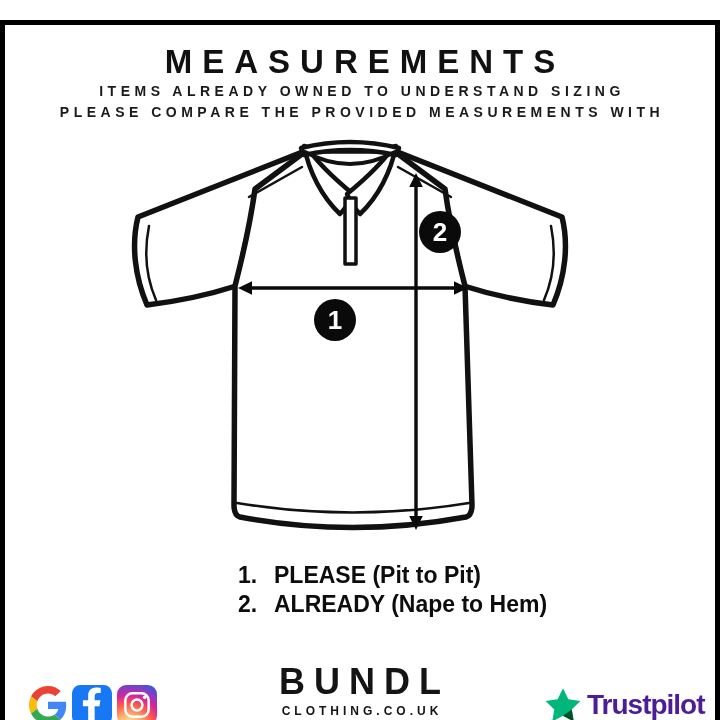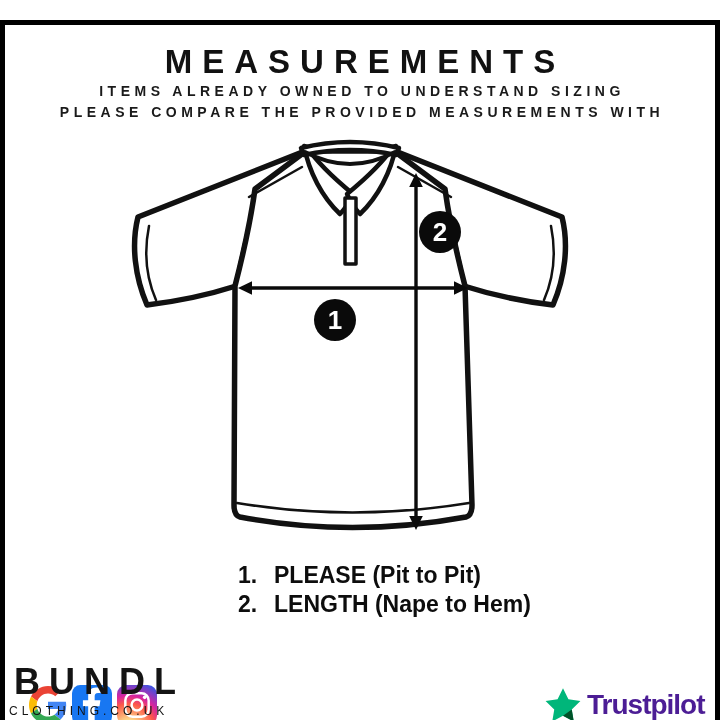--- a/index.html
+++ b/index.html
@@ -23,23 +23,23 @@
   .badge.b1 { left:309px; top:274px; }
   .badge.b2 { left:414px; top:186px; }
   
   .legend { position:absolute; left:233px; top:536px; color:#0d0d0d; }
   .legend-row { display:flex; line-height:29px; }
   .legend-num { width:36px; font-size:23px; font-weight:bold; }
   .legend-label { font-size:23px; font-weight:bold; }
   
   .social { position:absolute; left:24px; top:660px; display:flex; align-items:center; gap:5px; }
   .social svg { display:block; }
-  .brand { position:absolute; left:0; right:0; top:636px; color:#141414; }
+  .brand { position:absolute; left:0; right:0; top:636px; text-align:center; color:#141414; }
   .brand-name { font-size:36px; font-weight:bold; letter-spacing:9px; padding-left:9px; }
-  .brand-domain { font-size:12px; font-weight:normal; letter-spacing:4px; padding-left:4px; margin-top:1px; }
+  .brand-domain { font-size:12px; font-weight:bold; letter-spacing:4px; padding-left:4px; margin-top:1px; }
   .trustpilot { position:absolute; left:538px; top:660px; display:flex; align-items:center; }
   .tp-label { font-size:28px; font-weight:bold; letter-spacing:-1px; color:#4c1d95; margin-left:4px; }
 </style>
 </head>
 <body>
 
 <div class="canvas">
 
   <div class="header">
     <div class="title">MEASUREMENTS</div>
@@ -88,21 +88,21 @@
   <div class="badge b1">1</div>
   <div class="badge b2">2</div>
 
   <div class="legend">
     <div class="legend-row">
       <span class="legend-num">1.</span>
       <span class="legend-label">PLEASE (Pit to Pit)</span>
     </div>
     <div class="legend-row">
       <span class="legend-num">2.</span>
-      <span class="legend-label">LENGTH (Nape to Hem)</span>
+      <span class="legend-label">ALREADY (Nape to Hem)</span>
     </div>
   </div>
 
   <div class="social">
     <svg width="38" height="38" viewBox="0 0 48 48">
       <path fill="#EA4335" d="M24 9.5c3.54 0 6.71 1.22 9.21 3.6l6.85-6.85C35.9 2.38 30.47 0 24 0 14.62 0 6.51 5.38 2.56 13.22l7.98 6.19C12.43 13.72 17.74 9.5 24 9.5z"></path>
       <path fill="#4285F4" d="M46.98 24.55c0-1.57-.15-3.09-.38-4.55H24v9.02h12.94c-.58 2.96-2.26 5.48-4.78 7.18l7.73 6c4.51-4.18 7.09-10.36 7.09-17.65z"></path>
       <path fill="#FBBC05" d="M10.53 28.59c-.48-1.45-.76-2.99-.76-4.59s.27-3.14.76-4.59l-7.98-6.19C.92 16.46 0 20.12 0 24c0 3.88.92 7.54 2.56 10.78l7.97-6.19z"></path>
       <path fill="#34A853" d="M24 48c6.48 0 11.93-2.13 15.89-5.81l-7.73-6c-2.15 1.45-4.92 2.3-8.16 2.3-6.26 0-11.57-4.22-13.47-9.91l-7.98 6.19C6.51 42.62 14.62 48 24 48z"></path>
     </svg>

